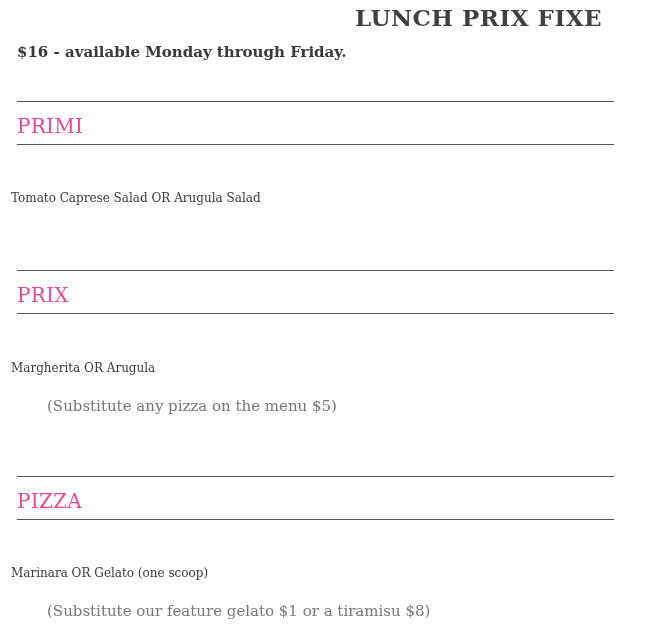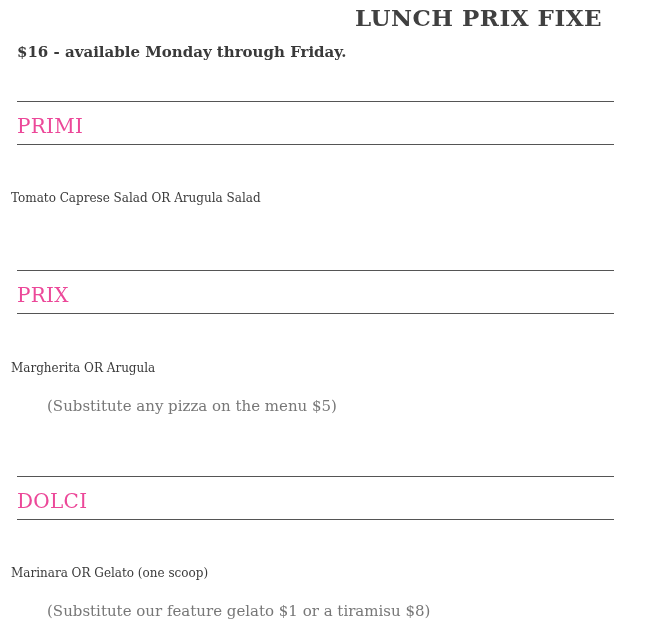--- a/index.html
+++ b/index.html
@@ -29,17 +29,17 @@
 <div>
   <div class="rule" style="top:270px"></div>
   <div class="sec-title" style="top:283px">PRIX</div>
   <div class="rule" style="top:313px"></div>
   <div class="item" style="top:361px">Margherita OR Arugula</div>
   <div class="note" style="top:397px">(Substitute any pizza on the menu $5)</div>
 </div>
 
 <div>
   <div class="rule" style="top:476px"></div>
-  <div class="sec-title" style="top:489px">DOLCI</div>
+  <div class="sec-title" style="top:489px">PIZZA</div>
   <div class="rule" style="top:519px"></div>
   <div class="item" style="top:566px">Marinara OR Gelato (one scoop)</div>
   <div class="note" style="top:602px">(Substitute our feature gelato $1 or a tiramisu $8)</div>
 </div>
 
 </body></html>

